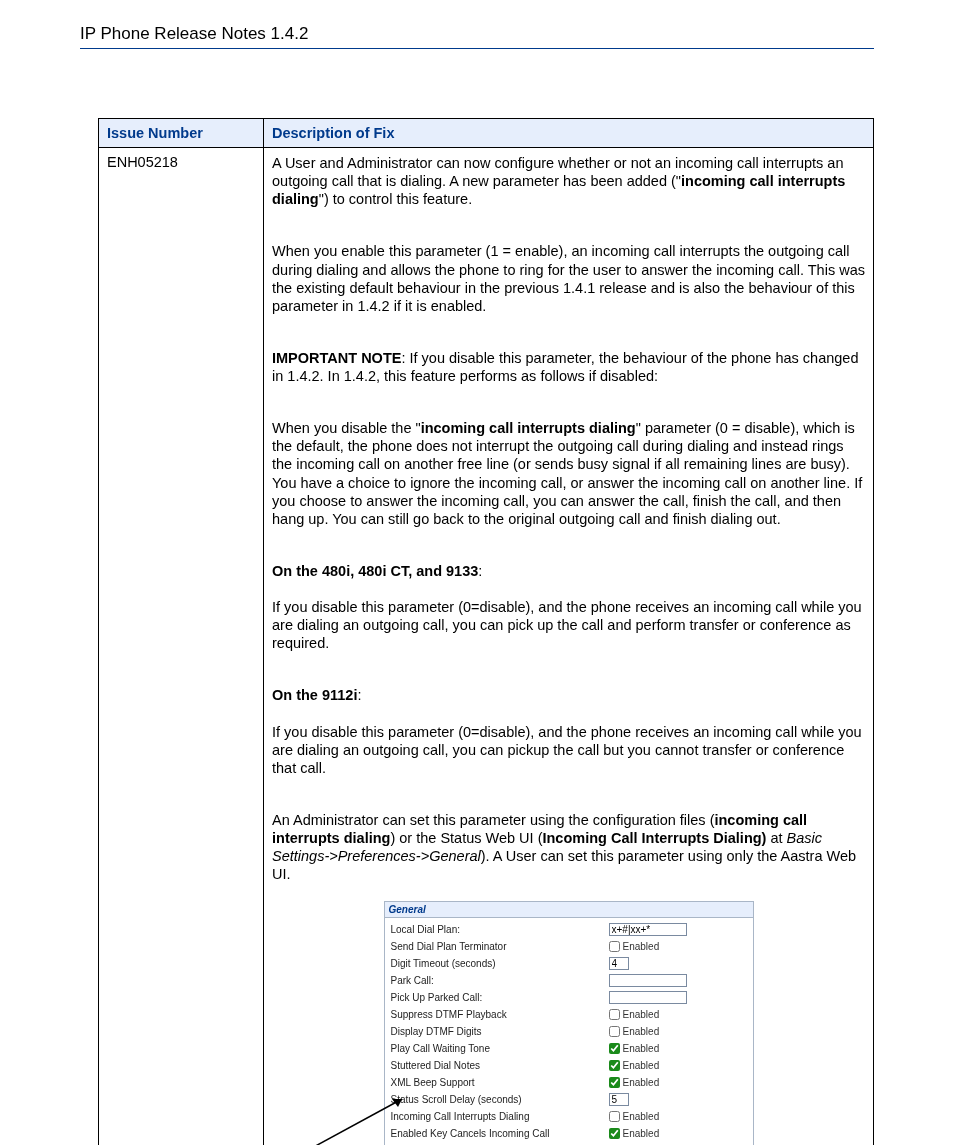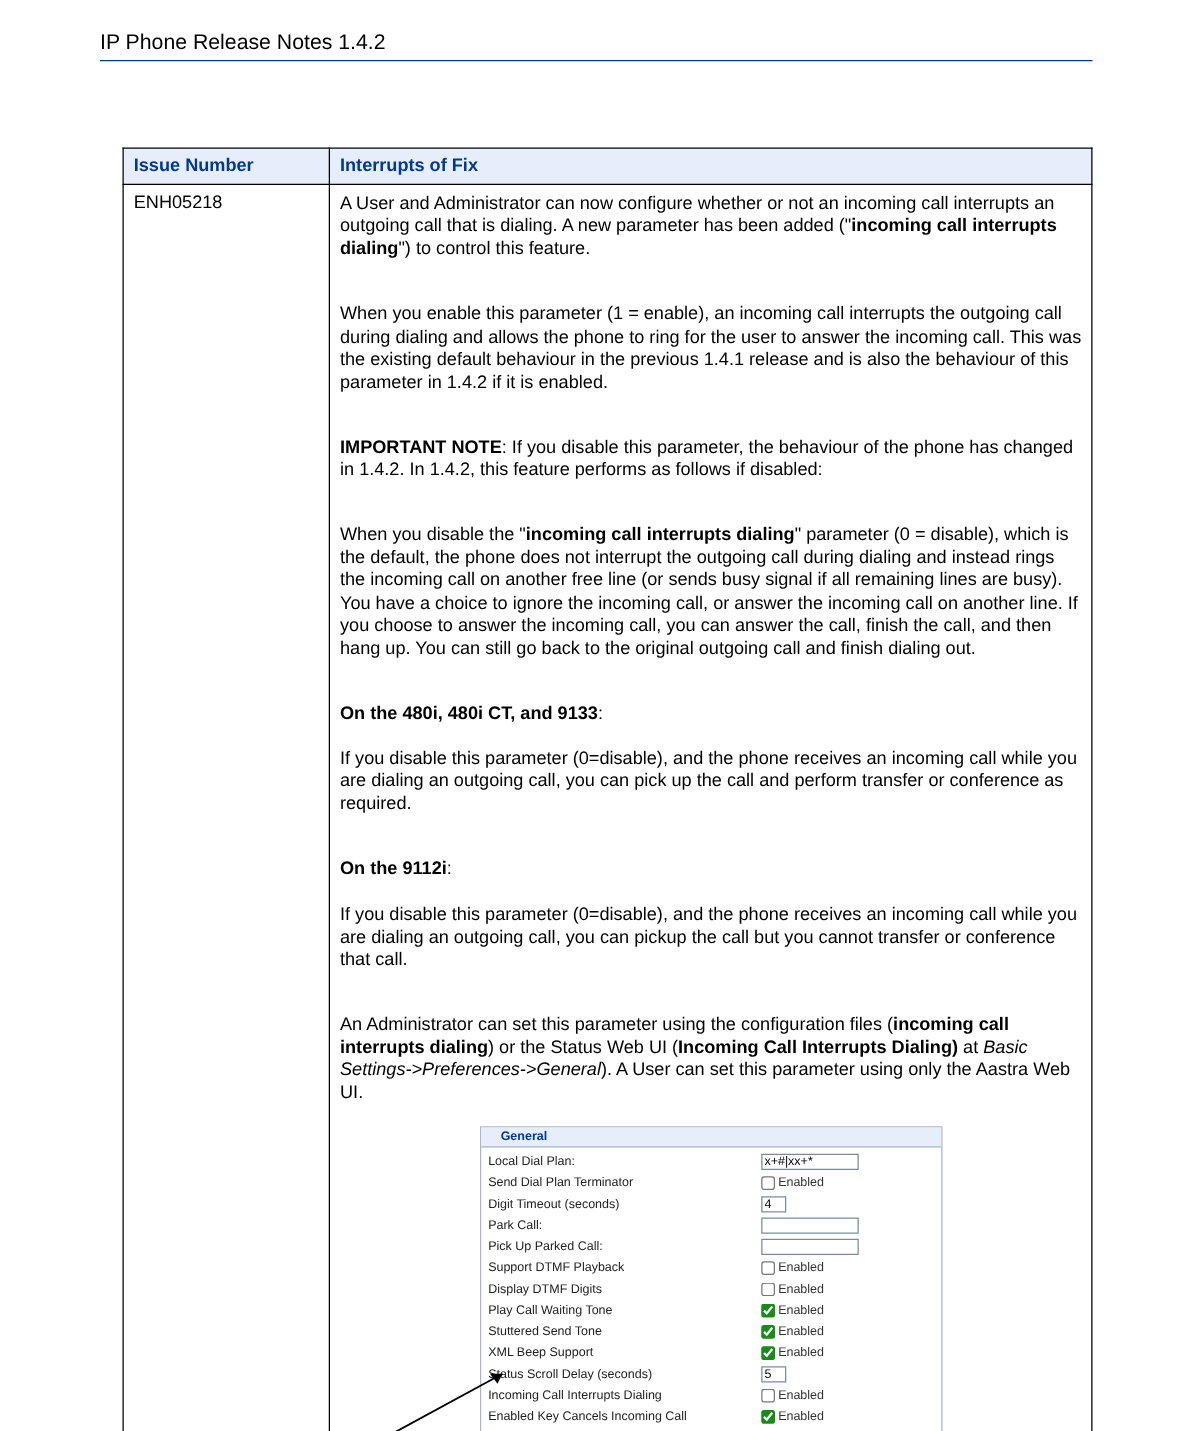--- a/index.html
+++ b/index.html
@@ -48,22 +48,23 @@
     margin: 6px auto 0 auto;
     border: 1px solid #a9b6c7;
     background: #fff;
     font-size: 10px;
     line-height: 1.1;
   }
   .settings-title {
     background: #e6eefc;
     color: #003a8c;
     font-weight: bold;
-    padding: 2px 16px;
+    padding: 2px 4px;
     border-bottom: 1px solid #a9b6c7;
+    font-style: italic;
   }
   .settings-body { padding: 3px 6px 6px 6px; }
   .settings-row { display: flex; align-items: center; height: 17px; }
   .settings-label { flex: 0 0 218px; color: #222; }
   .settings-cell { flex: 1; display: flex; align-items: center; }
   .settings-cell input[type="text"] {
     width: 78px; height: 13px; font-size: 10px;
     border: 1px solid #7a8aa0; padding: 0 2px;
   }
   .settings-cell input.narrow { width: 20px; }
@@ -82,21 +83,21 @@
   <div class="header">
     <div class="header-line1">IP Phone Release Notes 1.4.2</div>
     <hr class="header-rule">
   </div>
 
   <div class="content">
     <table class="issues">
       <thead>
         <tr>
           <th class="col-issue">Issue Number</th>
-          <th>Interrupts of Fix</th>
+          <th>Description of Fix</th>
         </tr>
       </thead>
       <tbody>
         <tr>
           <td>ENH05218</td>
           <td class="desc">
 
             <p>
               <span>A User and Administrator can now configure whether or not an incoming call interrupts an outgoing call that is dialing. A new parameter has been added ("</span><b>incoming call interrupts dialing</b><span>") to control this feature.</span>
             </p>
@@ -161,21 +162,21 @@
                   </div>
 
                   <div class="settings-row">
                     <span class="settings-label">Pick Up Parked Call:</span>
                     <span class="settings-cell">
                         <input type="text" value="" style="">
                       </span>
                   </div>
 
                   <div class="settings-row">
-                    <span class="settings-label">Support DTMF Playback</span>
+                    <span class="settings-label">Suppress DTMF Playback</span>
                     <span class="settings-cell">
                         <input type="checkbox" style="">
                         <span class="chk-label">Enabled</span>
                       </span>
                   </div>
 
                   <div class="settings-row">
                     <span class="settings-label">Display DTMF Digits</span>
                     <span class="settings-cell">
                         <input type="checkbox" style="">
@@ -185,21 +186,21 @@
 
                   <div class="settings-row">
                     <span class="settings-label">Play Call Waiting Tone</span>
                     <span class="settings-cell">
                         <input type="checkbox" checked="" style="">
                         <span class="chk-label">Enabled</span>
                       </span>
                   </div>
 
                   <div class="settings-row">
-                    <span class="settings-label">Stuttered Send Tone</span>
+                    <span class="settings-label">Stuttered Dial Notes</span>
                     <span class="settings-cell">
                         <input type="checkbox" checked="" style="">
                         <span class="chk-label">Enabled</span>
                       </span>
                   </div>
 
                   <div class="settings-row">
                     <span class="settings-label">XML Beep Support</span>
                     <span class="settings-cell">
                         <input type="checkbox" checked="" style="">

